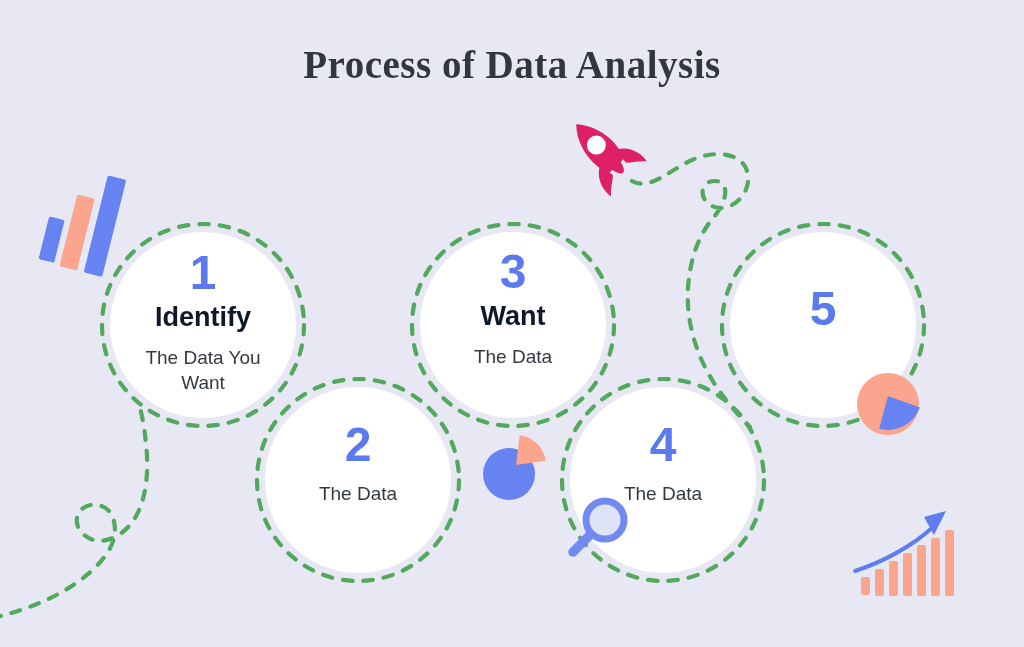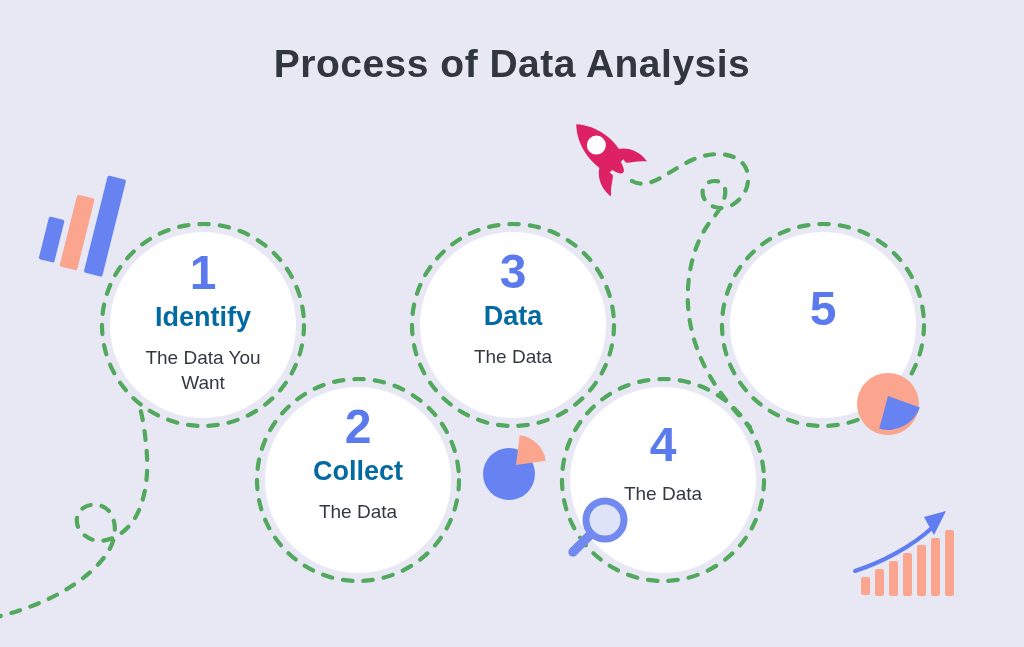--- a/index.html
+++ b/index.html
@@ -5,25 +5,25 @@
   html,body { margin:0; padding:0; }
   .stage {
     position:relative; width:1024px; height:647px; overflow:hidden;
     background:#E7E8F3;
     font-family:"Liberation Sans", sans-serif;
   }
   .layer { position:absolute; left:0; top:0; }
   .main-title {
     position:absolute; top:42px; left:0; width:100%;
     text-align:center; font-size:39px; font-weight:bold;
-    color:#32363E; letter-spacing:0.5px;
+    color:#32363E; letter-spacing:0.5px;font-family:Liberation Serif, serif;
   }
   .step { position:absolute; transform:translate(-50%,-50%); text-align:center; }
   .step-number { font-size:48px; font-weight:bold; color:#5B7AEE; line-height:1.0; }
-  .step-title  { font-size:27px; font-weight:bold; color:#0369a1; line-height:1.15; margin-top:5px; }
+  .step-title  { font-size:27px; font-weight:bold; color:#0f172a; line-height:1.15; margin-top:5px; }
   .step-sub    { font-size:19px; color:#343941; line-height:1.32; margin-top:12px; margin-left:auto; margin-right:auto;text-align:center; }
   .step-sub.wrap { max-width:145px; }
   .dash { fill:none; stroke:#52A95E; stroke-width:4.2; stroke-linecap:round; stroke-dasharray:9 11; }
   .ring { fill:none; stroke:#52A95E; stroke-width:4.2; stroke-linecap:round; stroke-dasharray:9.5 11; }
   .disc { fill:#FFFFFF; }
 </style>
 </head>
 <body>
 
 <div class="stage">
@@ -118,27 +118,26 @@
   <div class="main-title">Process of Data Analysis</div>
 
   <div class="step" style="left:203px; top:322px;">
     <div class="step-number">1</div>
     <div class="step-title">Identify</div>
     <div class="step-sub wrap">The Data You Want</div>
   </div>
 
   <div class="step" style="left:358px; top:464px;">
     <div class="step-number">2</div>
-    <div class="step-title">Collect</div>
     <div class="step-sub">The Data</div>
   </div>
 
   <div class="step" style="left:513px; top:309px;">
     <div class="step-number">3</div>
-    <div class="step-title">Data</div>
+    <div class="step-title">Want</div>
     <div class="step-sub">The Data</div>
   </div>
 
   <div class="step" style="left:663px; top:464px;">
     <div class="step-number">4</div>
     <div class="step-sub">The Data</div>
   </div>
 
   <div class="step" style="left:823px; top:309px;">
     <div class="step-number">5</div>

